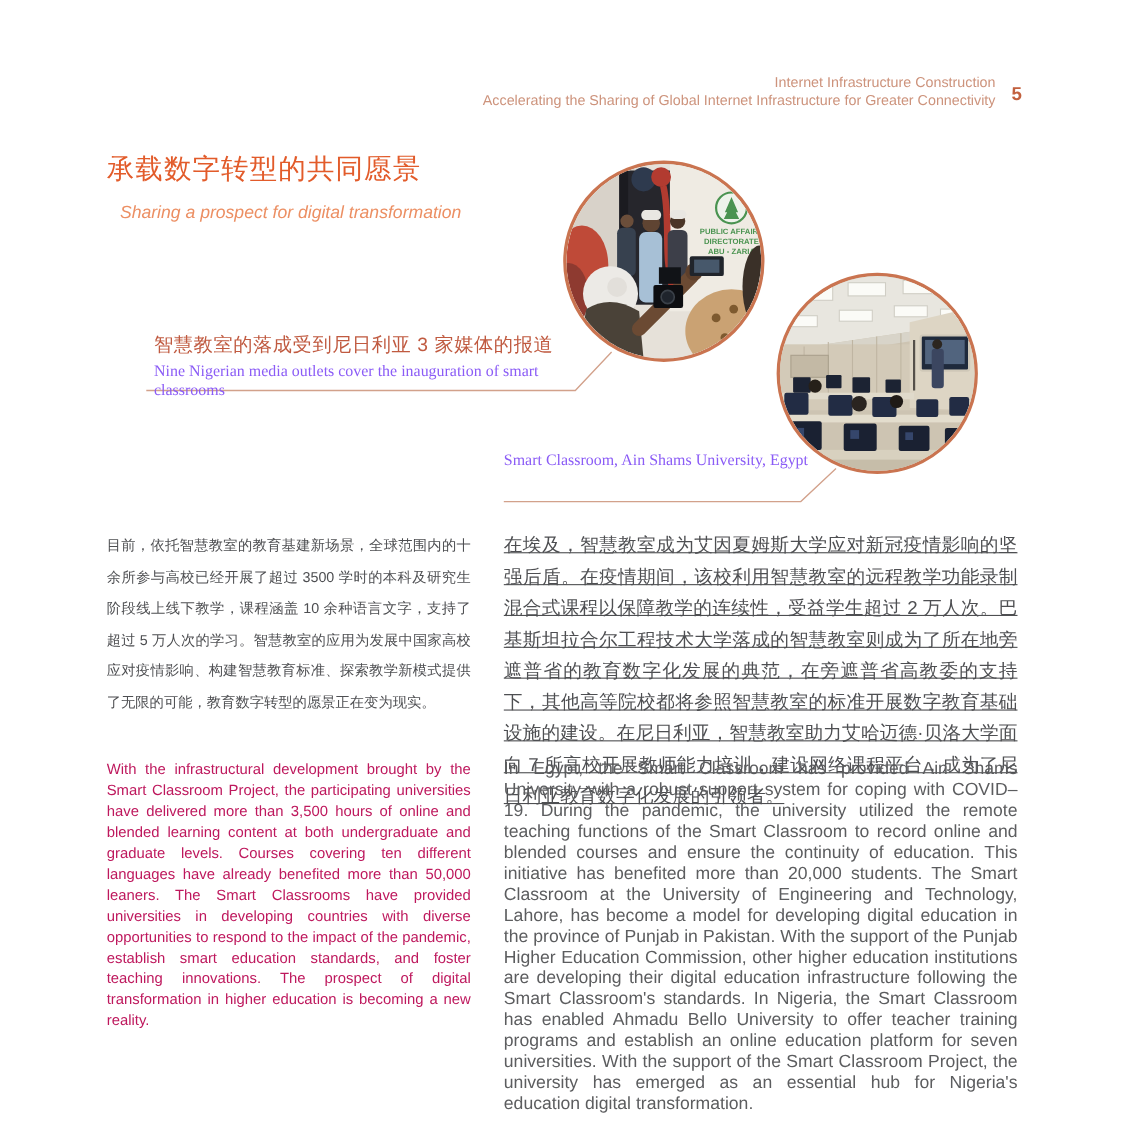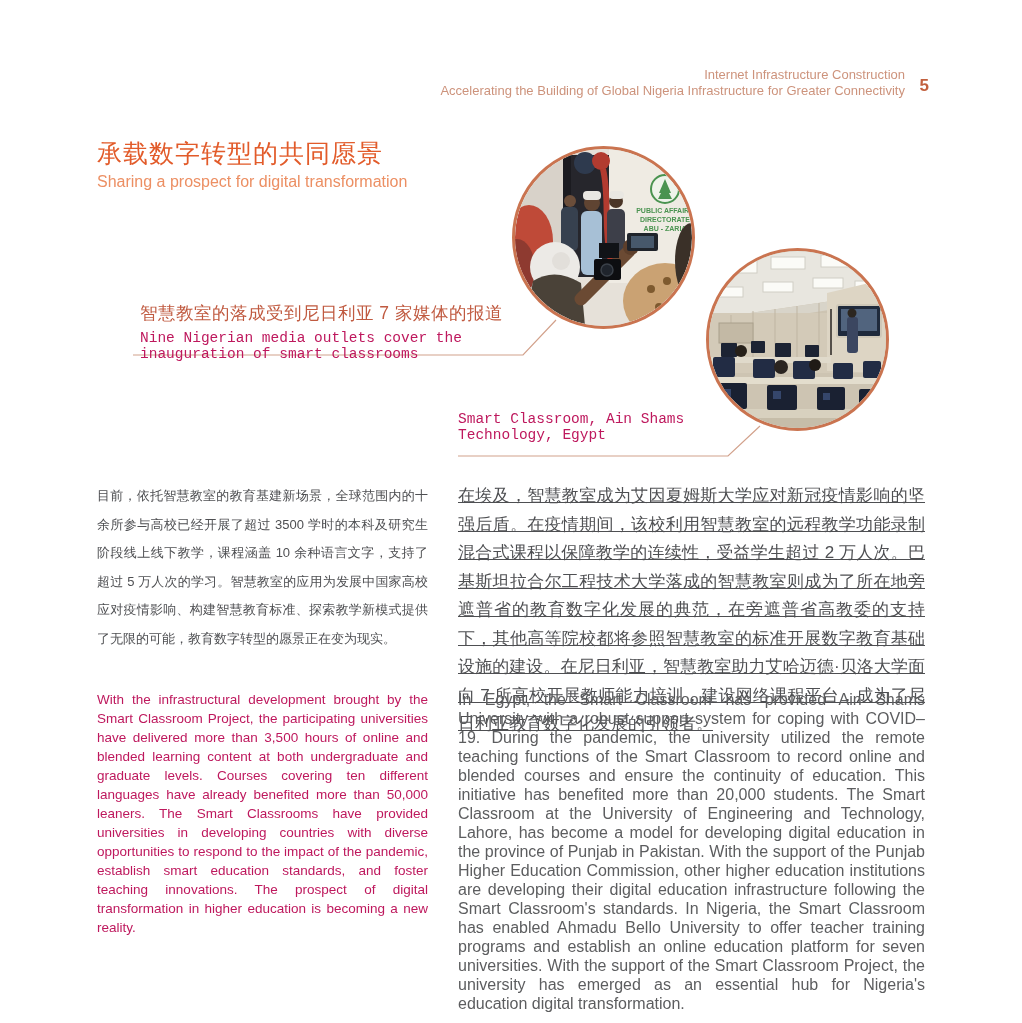--- a/index.html
+++ b/index.html
@@ -13,22 +13,22 @@
                font-size:17px;font-weight:bold;}
 
   
   .title-zh{position:absolute;left:97px;top:137px;font-size:25px;font-weight:normal;
             color:#e25b2a;letter-spacing:1px;}
   .title-en{position:absolute;left:97px;top:173px;font-size:16px;color:#ec8f63;}
 
   
   .caption{position:absolute;}
   .caption .cap-zh{font-size:17.5px;color:#c05a40;letter-spacing:0.5px;}
-  .caption .cap-en{font-size:14.5px;color:#be185d;margin-top:5px;
-                   font-family:Liberation Mono, monospace;}
+  .caption .cap-en{font-size:14.5px;color:#8b5cf6;margin-top:5px;
+                   font-family:Liberation Serif, serif;}
   .caption1{left:140px;top:301px;width:400px;}
   .caption2{left:458px;top:406px;width:320px;}
 
   
   .leader-lines{position:absolute;left:0;top:0;pointer-events:none;}
 
   
   .photo-circle{position:absolute;border:3px solid #ca7450;border-radius:50%;
                 overflow:hidden;box-sizing:border-box;background:#e6e1d9;}
   .photo1{left:512px;top:146px;width:183px;height:183px;}
@@ -42,26 +42,26 @@
   .en-left {left:97px; top:690px;width:331px;font-size:13.5px;line-height:19px;color:#be185d;}
   .en-right{left:458px;top:690px;width:467px;font-size:16px;line-height:19px;color:#5c5d5f;}
 </style>
 </head>
 <body>
 
 <div class="page">
 
   <div class="header-lines">
     <div>Internet Infrastructure Construction</div>
-    <div>Accelerating the Building of Global Nigeria Infrastructure for Greater Connectivity</div>
+    <div>Accelerating the Sharing of Global Internet Infrastructure for Greater Connectivity</div>
   </div>
   <div class="page-number">5</div>
 
   <h1 class="title-zh" style="margin:0;">承载数字转型的共同愿景</h1>
-  <h2 class="title-en" style="margin:0;font-weight:normal;">Sharing a prospect for digital transformation</h2>
+  <h2 class="title-en" style="margin:12px;font-weight:normal;font-style:italic;">Sharing a prospect for digital transformation</h2>
 
   <svg class="leader-lines" width="1022" height="1023">
     <polyline points="133,355 523,355 556,320" fill="none" stroke="#d2a18b" stroke-width="1.2"></polyline>
     <polyline points="458,456 728,456 760,426" fill="none" stroke="#d2a18b" stroke-width="1.2"></polyline>
   </svg>
 
   <figure class="photo-circle photo1" style="margin:0;">
     <svg viewBox="0 0 177 177">
       <defs>
           <clipPath id="clip1">
@@ -190,26 +190,26 @@
           <rect x="14" y="138" width="8" height="8"></rect>
             <rect x="64" y="140" width="8" height="8"></rect>
           <rect x="114" y="142" width="7" height="7"></rect>
         </g>
         <polygon points="0,167 177,167 177,177 0,177" fill="#c6bda9"></polygon>
       </g>
     </svg>
   </figure>
 
   <div class="caption caption1">
-    <div class="cap-zh">智慧教室的落成受到尼日利亚 7 家媒体的报道</div>
+    <div class="cap-zh">智慧教室的落成受到尼日利亚 3 家媒体的报道</div>
     <div class="cap-en">Nine Nigerian media outlets cover the inauguration of smart classrooms</div>
   </div>
 
   <div class="caption caption2">
-    <div class="cap-en">Smart Classroom, Ain Shams Technology, Egypt</div>
+    <div class="cap-en">Smart Classroom, Ain Shams University, Egypt</div>
   </div>
 
   <p class="body-block zh-left" style="margin:0;">目前，依托智慧教室的教育基建新场景，全球范围内的十余所参与高校已经开展了超过 3500 学时的本科及研究生阶段线上线下教学，课程涵盖 10 余种语言文字，支持了超过 5 万人次的学习。智慧教室的应用为发展中国家高校应对疫情影响、构建智慧教育标准、探索教学新模式提供了无限的可能，教育数字转型的愿景正在变为现实。</p>
   <p class="body-block zh-right" style="margin:0;text-decoration:underline;">在埃及，智慧教室成为艾因夏姆斯大学应对新冠疫情影响的坚强后盾。在疫情期间，该校利用智慧教室的远程教学功能录制混合式课程以保障教学的连续性，受益学生超过 2 万人次。巴基斯坦拉合尔工程技术大学落成的智慧教室则成为了所在地旁遮普省的教育数字化发展的典范，在旁遮普省高教委的支持下，其他高等院校都将参照智慧教室的标准开展数字教育基础设施的建设。在尼日利亚，智慧教室助力艾哈迈德·贝洛大学面向 7 所高校开展教师能力培训，建设网络课程平台，成为了尼日利亚教育数字化发展的引领者。</p>
   <p class="body-block en-left" style="margin:0;">With the infrastructural development brought by the Smart Classroom Project, the participating universities have delivered more than 3,500 hours of online and blended learning content at both undergraduate and graduate levels. Courses covering ten different languages have already benefited more than 50,000 leaners. The Smart Classrooms have provided universities in developing countries with diverse opportunities to respond to the impact of the pandemic, establish smart education standards, and foster teaching innovations. The prospect of digital transformation in higher education is becoming a new reality.</p>
   <p class="body-block en-right" style="margin:0;">In Egypt, the Smart Classroom has provided Ain Shams University with a robust support system for coping with COVID–19. During the pandemic, the university utilized the remote teaching functions of the Smart Classroom to record online and blended courses and ensure the continuity of education. This initiative has benefited more than 20,000 students. The Smart Classroom at the University of Engineering and Technology, Lahore, has become a model for developing digital education in the province of Punjab in Pakistan. With the support of the Punjab Higher Education Commission, other higher education institutions are developing their digital education infrastructure following the Smart Classroom's standards. In Nigeria, the Smart Classroom has enabled Ahmadu Bello University to offer teacher training programs and establish an online education platform for seven universities. With the support of the Smart Classroom Project, the university has emerged as an essential hub for Nigeria's education digital transformation.</p>
 
 </div>
 
 </body></html>

